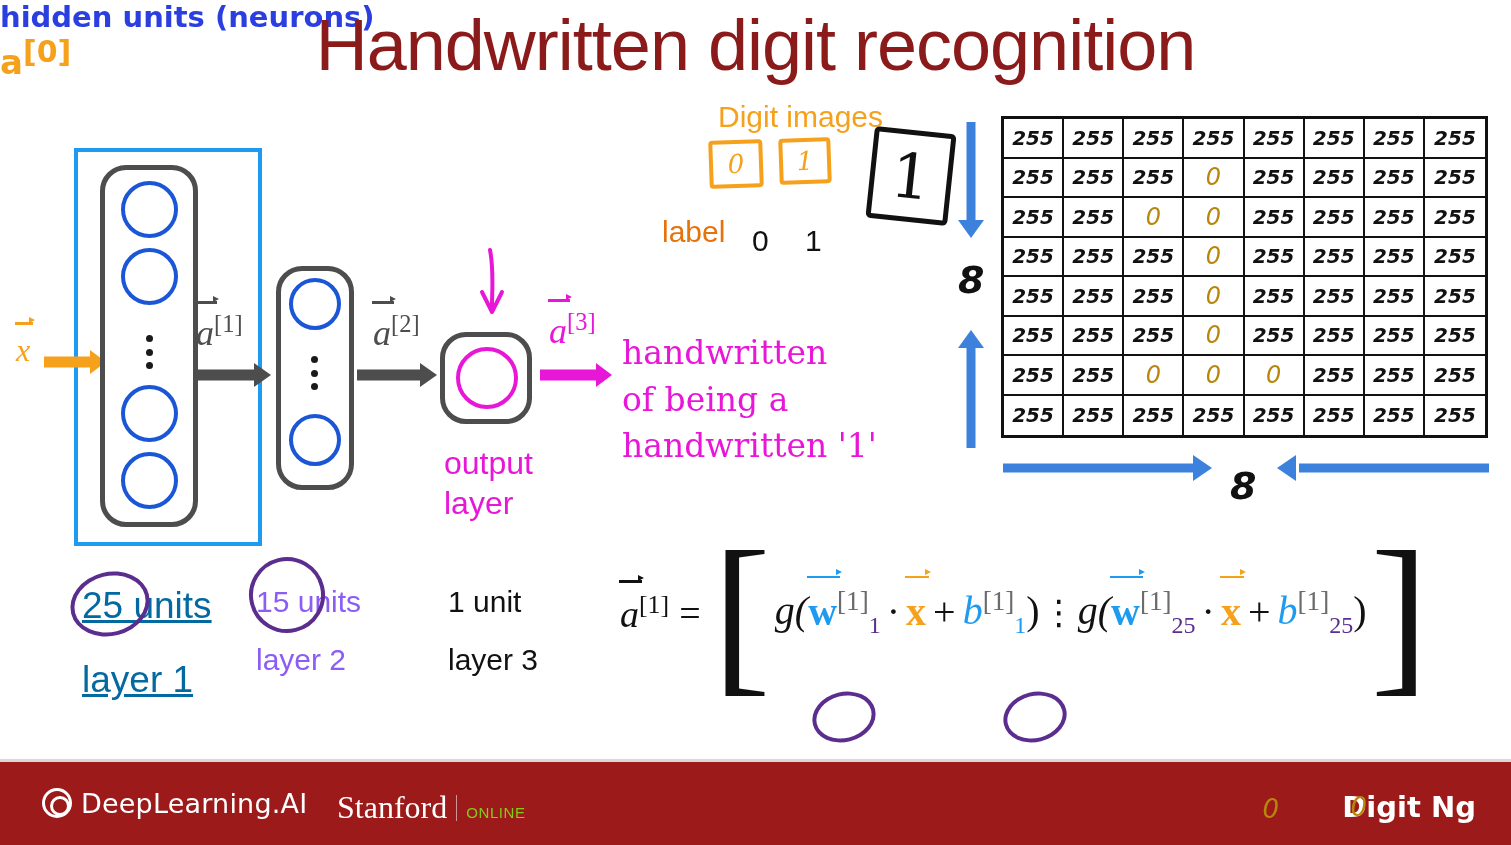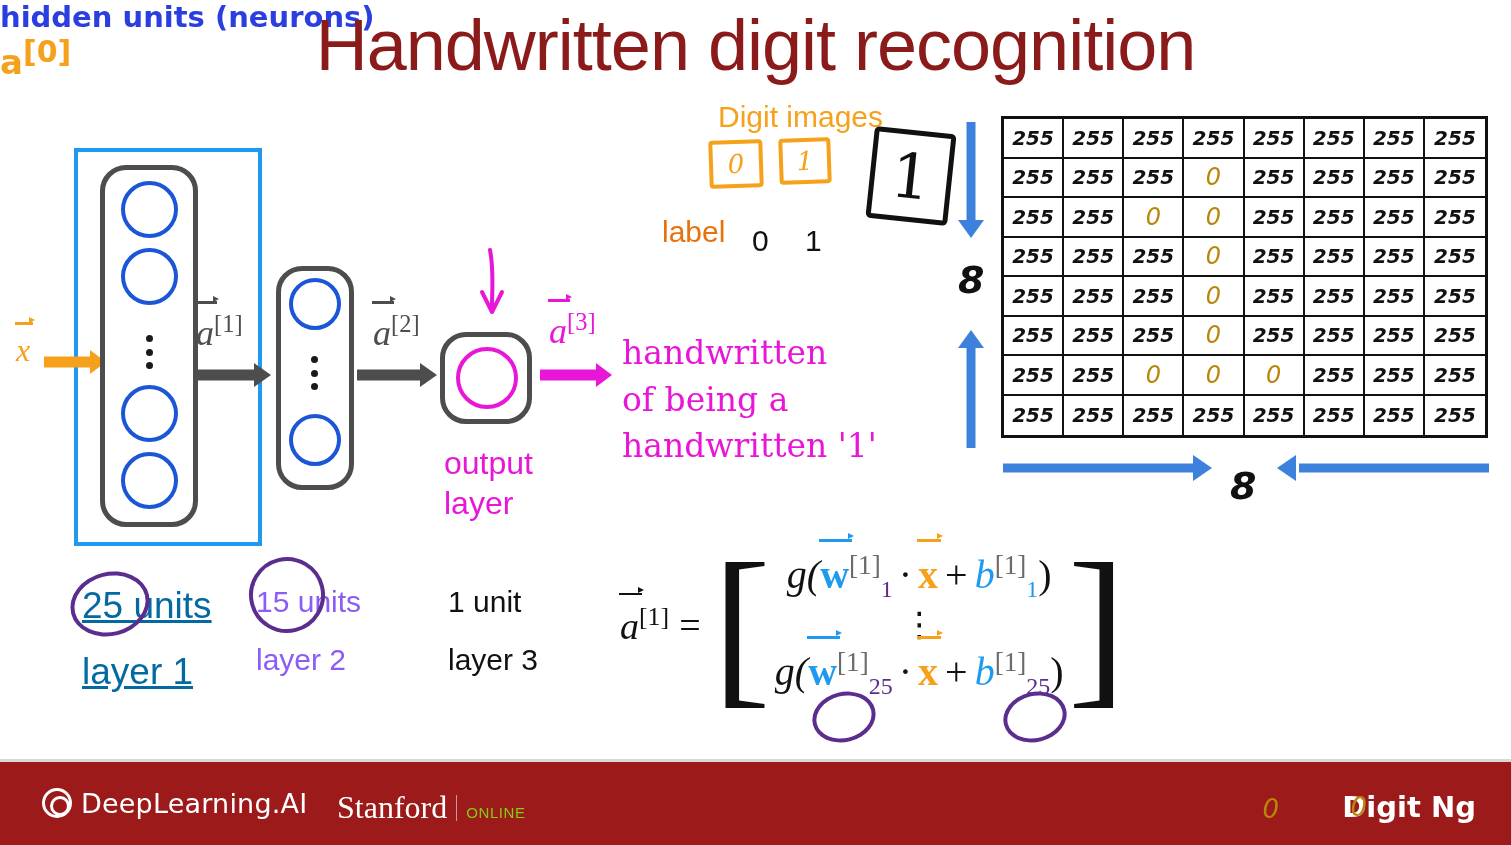--- a/index.html
+++ b/index.html
@@ -190,23 +190,23 @@
     font-family: "Liberation Serif", serif;
   }
   .bracket {
     font-family: "Liberation Serif", serif;
     font-size: 175px;
     line-height: 0.72;
     color: #111;
     font-weight: 300;
   }
   .eq-rows {
-    display: flex; flex-direction: column;
+    display: flex; flex-direction: row;
     align-items: center; justify-content: center;
-    gap: 10px;
+    gap: 2px;
     padding: 0 4px;
   }
   .eq-row {
     font-family: "Liberation Serif", serif;
     font-size: 40px;
     white-space: nowrap;
     color: #111;
   }
   .eq-row .g { font-style: italic; }
   .c-blue { color: #1E9BF0; }
@@ -373,21 +373,21 @@
   </div>
 
   <div class="pink-text" style="left:622px; top:330px; font-size:33px; line-height:1.41;">
     <div>handwritten</div>
     <div>of being a</div>
     <div>handwritten '1'</div>
   </div>
 
   <div style="position:absolute; left:82px; top:585px; font-family:'Liberation Sans',sans-serif; font-size:37px; color:#0369a1;text-decoration:underline;">
     <div>25 units</div>
-    <div style="margin-top:24px;">layer 1</div>
+    <div style="margin-top:32px;">layer 1</div>
   </div>
   <div class="purple-circle" style="left:70px; top:572px; width:80px; height:64px;"></div>
 
   <div style="position:absolute; left:256px; top:585px; font-family:'Liberation Sans',sans-serif; font-size:30px; color:#8b5cf6;">
     <div>15 units</div>
     <div style="margin-top:24px;">layer 2</div>
   </div>
   <div class="purple-circle" style="left:249px; top:557px; width:76px; height:76px;"></div>
 
   <div style="position:absolute; left:448px; top:585px; font-family:'Liberation Sans',sans-serif; font-size:30px; color:#111;">

